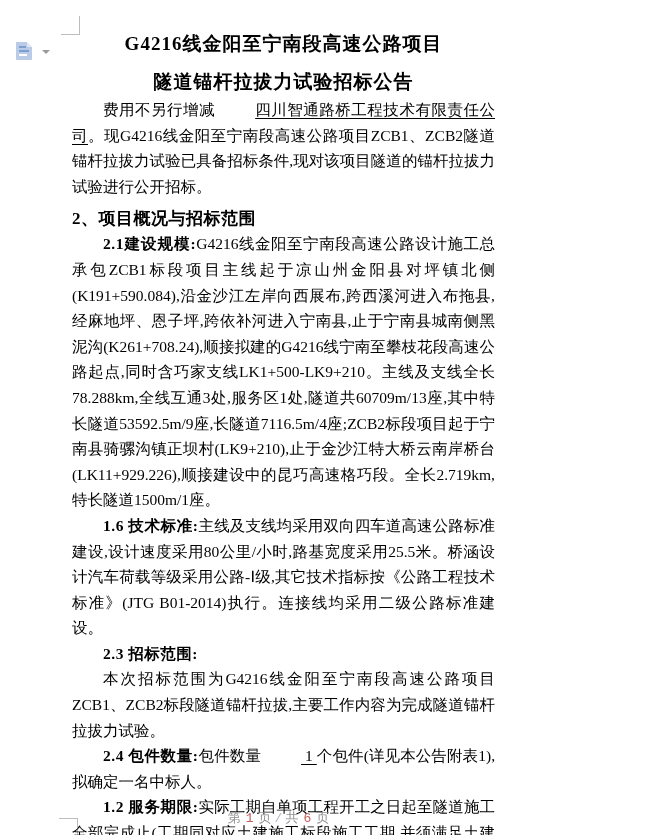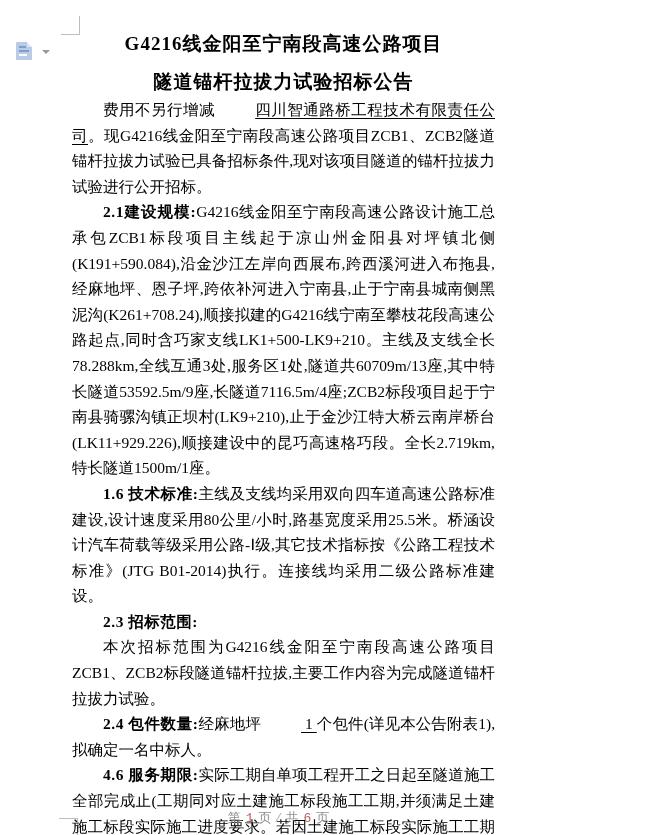--- a/index.html
+++ b/index.html
@@ -86,25 +86,26 @@
   <div class="mark tr"></div>
   <div class="mark bl"></div>
   <div class="mark br"></div>
 
   <div class="content">
     <div class="doc-title">G4216线金阳至宁南段高速公路项目</div>
     <div class="doc-title second">隧道锚杆拉拔力试验招标公告</div>
 
     <p class="para"><span>费用不另行增减</span><span class="u">四川智通路桥工程技术有限责任公司</span><span>。现G4216线金阳至宁南段高速公路项目ZCB1、ZCB2隧道锚杆拉拔力试验已具备招标条件,现对该项目隧道的锚杆拉拔力试验进行公开招标。</span></p>
 
+    <h2 class="sec h2m">2、项目概况与招标范围</h2>
     <p class="para"><b>2.1建设规模:</b><span>G4216线金阳至宁南段高速公路设计施工总承包ZCB1标段项目主线起于凉山州金阳县对坪镇北侧(K191+590.084),沿金沙江左岸向西展布,跨西溪河进入布拖县,经麻地坪、恩子坪,跨依补河进入宁南县,止于宁南县城南侧黑泥沟(K261+708.24),顺接拟建的G4216线宁南至攀枝花段高速公路起点,同时含巧家支线LK1+500-LK9+210。主线及支线全长78.288km,全线互通3处,服务区1处,隧道共60709m/13座,其中特长隧道53592.5m/9座,长隧道7116.5m/4座;ZCB2标段项目起于宁南县骑骡沟镇正坝村(LK9+210),止于金沙江特大桥云南岸桥台(LK11+929.226),顺接建设中的昆巧高速格巧段。全长2.719km,特长隧道1500m/1座。</span></p>
     <p class="para"><b>1.6 技术标准:</b><span>主线及支线均采用双向四车道高速公路标准建设,设计速度采用80公里/小时,路基宽度采用25.5米。桥涵设计汽车荷载等级采用公路-Ⅰ级,其它技术指标按《公路工程技术标准》(JTG B01-2014)执行。连接线均采用二级公路标准建设。</span></p>
     <p class="para"><b>2.3 招标范围:</b></p>
     <p class="para"><span>本次招标范围为G4216线金阳至宁南段高速公路项目ZCB1、ZCB2标段隧道锚杆拉拔,主要工作内容为完成隧道锚杆拉拔力试验。</span></p>
-    <p class="para"><b>2.4 包件数量:</b><span>经麻地坪</span><span class="u"> 1 </span><span>个包件(详见本公告附表1),拟确定一名中标人。</span></p>
-    <p class="para"><b>4.6 服务期限:</b><span>实际工期自单项工程开工之日起至隧道施工全部完成止(工期同对应土建施工标段施工工期,并须满足土建施工标段实际施工进度要求。若因土建施工标段实际施工工期延长或提前,则相应的检测工作随之延长或提前,公路工程技术标准)。</span></p>
+    <p class="para"><b>2.4 包件数量:</b><span>包件数量</span><span class="u"> 1 </span><span>个包件(详见本公告附表1),拟确定一名中标人。</span></p>
+    <p class="para"><b>1.2 服务期限:</b><span>实际工期自单项工程开工之日起至隧道施工全部完成止(工期同对应土建施工标段施工工期,并须满足土建施工标段实际施工进度要求。若因土建施工标段实际施工工期延长或提前,则相应的检测工作随之延长或提前,公路工程技术标准)。</span></p>
 
     <h2 class="sec h3m">3、投标人的资格要求</h2>
   </div>
 
   <div class="footer"><span>第</span><span class="num">1</span><span>页</span><span class="sep">/</span><span>共</span><span class="num">6</span><span>页</span></div>
 
 </div>
 
 </body></html>

